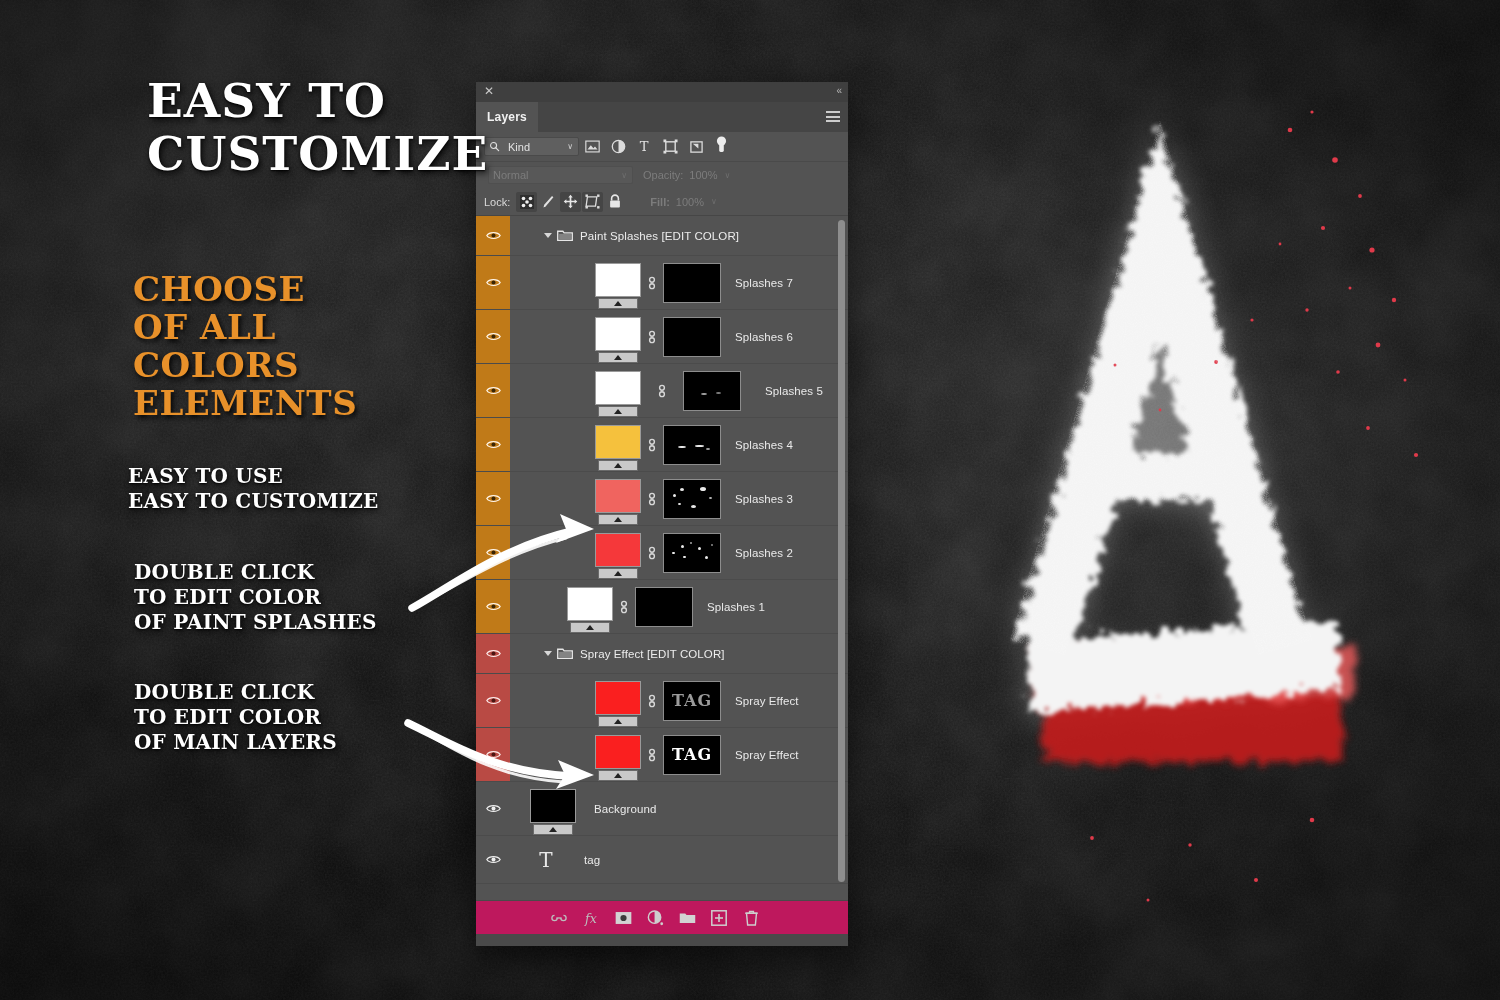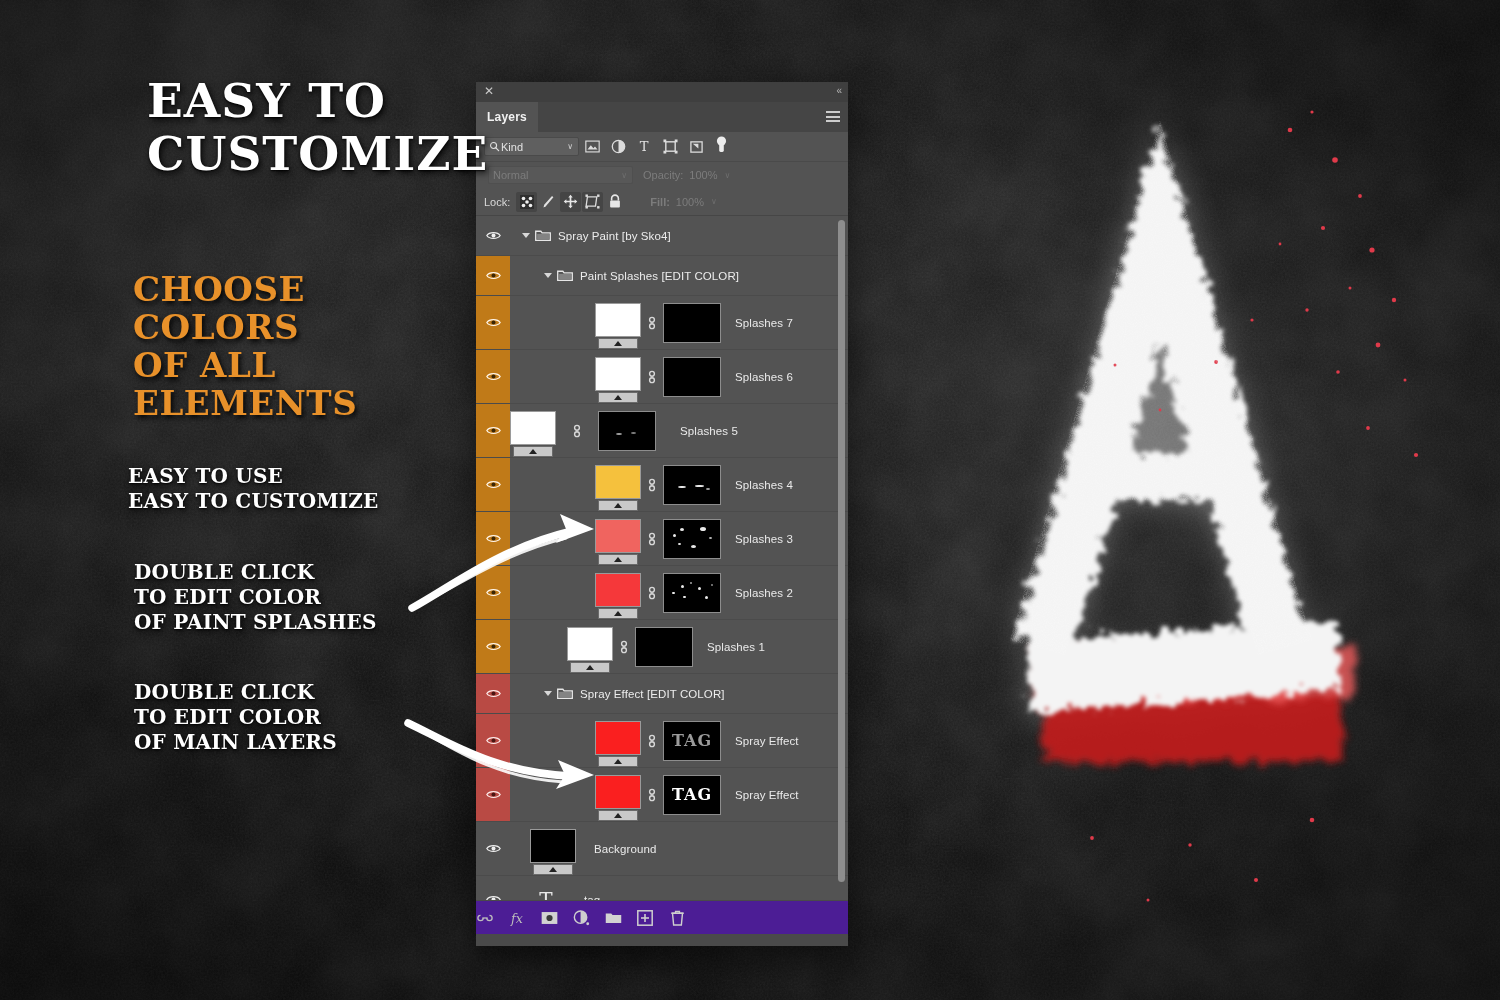--- a/index.html
+++ b/index.html
@@ -87,21 +87,21 @@
   #panel-menu { position:absolute; right:8px; top:9px; width:14px; }
   #panel-menu span { display:block; height:2px; background:#cdcdcd; margin-bottom:2.5px; }
 
   
   #filter-row {
     height:30px; background:#535353; display:flex; align-items:center;
     padding:0 8px; gap:0; flex:0 0 auto; border-bottom:1px solid #4a4a4a;
   }
   #kind-select {
     width:95px; height:19px; background:#5f5f5f; border:1px solid #4a4a4a; border-radius:2px;
-    display:flex; align-items:center; padding:0 4px; gap:1px; position:relative;
+    display:flex; align-items:center; padding:0 4px; gap:8px; position:relative;
   }
   #kind-select .lbl { font-size:11px; color:#e2e2e2; }
   #kind-select .chev { position:absolute; right:5px; font-size:8px; color:#cfcfcf; }
   .filt-ico {
     width:26px; height:22px; display:flex; align-items:center; justify-content:center;
     color:#d8d8d8;
   }
   #filter-toggle {
     width:20px; height:22px; display:flex; align-items:flex-start; justify-content:center;
     margin-left:2px;
@@ -184,22 +184,22 @@
 
   .bg-thumb-wrap { position:relative; width:46px; height:40px; flex:0 0 46px; }
 
   #scrollbar {
     position:absolute; right:3px; top:4px; width:7px; height:662px;
     background:#8e8e8e; border-radius:4px;
   }
 
   
   #panel-bottom {
-    height:34px; background:#4c1d95; display:flex; align-items:center;
-    justify-content:flex-start; padding-right:14px; gap:14px; flex:0 0 auto;
+    height:34px; background:#be185d; display:flex; align-items:center;
+    justify-content:center; padding-right:14px; gap:14px; flex:0 0 auto;
     border-top:1px solid #4a4a4a;
   }
   .bb { width:18px; height:18px; display:flex; align-items:center; justify-content:center; color:#c9c9c9; }
   #panel-footer { height:12px; background:#4a4a4a; flex:0 0 auto; }
 </style>
 </head>
 <body>
 
 <div id="bg">
   <svg id="bg-noise" viewBox="0 0 1500 1000" preserveAspectRatio="none">
@@ -299,22 +299,22 @@
   </g>
 </svg>
 
 <div class="copy slab" id="headline">
   <div class="ln">EASY TO</div>
   <div class="ln">CUSTOMIZE</div>
 </div>
 
 <div class="copy slab" id="subhead">
   <div class="ln">CHOOSE</div>
+  <div class="ln">OF ALL</div>
   <div class="ln">COLORS</div>
-  <div class="ln">OF ALL</div>
   <div class="ln">ELEMENTS</div>
 </div>
 
 <div class="copy slab" id="note1">
   <div class="ln">EASY TO USE</div>
   <div class="ln">EASY TO CUSTOMIZE</div>
 </div>
 
 <div class="copy slab" id="note2">
   <div class="ln">DOUBLE CLICK</div>
@@ -456,36 +456,20 @@
         <rect x="1.8" y="7" width="10.4" height="7.4" rx="1" fill="#e6e6e6"></rect>
       </svg>
     </div>
     <span class="fill-lbl">Fill:</span>
     <span class="fill-val">100%</span>
     <span class="mini-chev">∨</span>
   </div>
 
   <div id="layer-list">
 
-    <div class="row compact">
-      <div class="eye-cell">
-        <svg width="15" height="11" viewBox="0 0 18 12">
-          <path d="M1 6 C4 1.4, 14 1.4, 17 6 C14 10.6, 4 10.6, 1 6 Z" fill="none" stroke="#f0f0f0" stroke-width="1.5"></path>
-          <circle cx="9" cy="6" r="2.4" fill="#f0f0f0"></circle>
-        </svg>
-      </div>
-      <div class="row-body" style="padding-left:12px;">
-        <div class="disc-tri"></div>
-        <svg class="folder-ico" width="16" height="13" viewBox="0 0 18 14">
-          <path d="M0.8 2.2 H6.6 L8 4 H17.2 V12.4 H0.8 Z" fill="none" stroke="#e6e6e6" stroke-width="1.5"></path>
-          <rect x="2.4" y="5.2" width="13.4" height="6" fill="#dcdcdc" opacity="0.35"></rect>
-        </svg>
-        <span class="group-name">Spray Paint [by Sko4]</span>
-      </div>
-    </div>
 
     <div class="row compact">
       <div class="eye-cell orange">
         <svg width="15" height="11" viewBox="0 0 18 12">
           <path d="M1 6 C4 1.4, 14 1.4, 17 6 C14 10.6, 4 10.6, 1 6 Z" fill="none" stroke="#fff7ec" stroke-width="1.5"></path>
           <circle cx="9" cy="6" r="2.4" fill="#3a2504"></circle>
         </svg>
       </div>
       <div class="row-body" style="padding-left:34px;">
         <div class="disc-tri"></div>
@@ -543,21 +527,21 @@
       </div>
     </div>
 
     <div class="row">
       <div class="eye-cell orange">
         <svg width="15" height="11" viewBox="0 0 18 12">
           <path d="M1 6 C4 1.4, 14 1.4, 17 6 C14 10.6, 4 10.6, 1 6 Z" fill="none" stroke="#fff7ec" stroke-width="1.5"></path>
           <circle cx="9" cy="6" r="2.4" fill="#3a2504"></circle>
         </svg>
       </div>
-      <div class="row-body" style="gap:10px;">
+      <div class="row-body" style="padding-left:85px;gap:10px;">
         <div class="thumb-wrap">
           <div class="thumb" style="background:#FFFFFF"></div>
           <div class="thumb-base"></div>
         </div>
         <div class="link-ico">
           <svg width="10" height="16" viewBox="0 0 10 16">
             <path d="M5 2.4 a2.4 2.4 0 0 1 0 4.8 a2.4 2.4 0 0 1 0 -4.8" fill="none" stroke="#d8d8d8" stroke-width="1.4"></path>
             <path d="M5 8.8 a2.4 2.4 0 0 1 0 4.8 a2.4 2.4 0 0 1 0 -4.8" fill="none" stroke="#d8d8d8" stroke-width="1.4"></path>
           </svg>
         </div>

